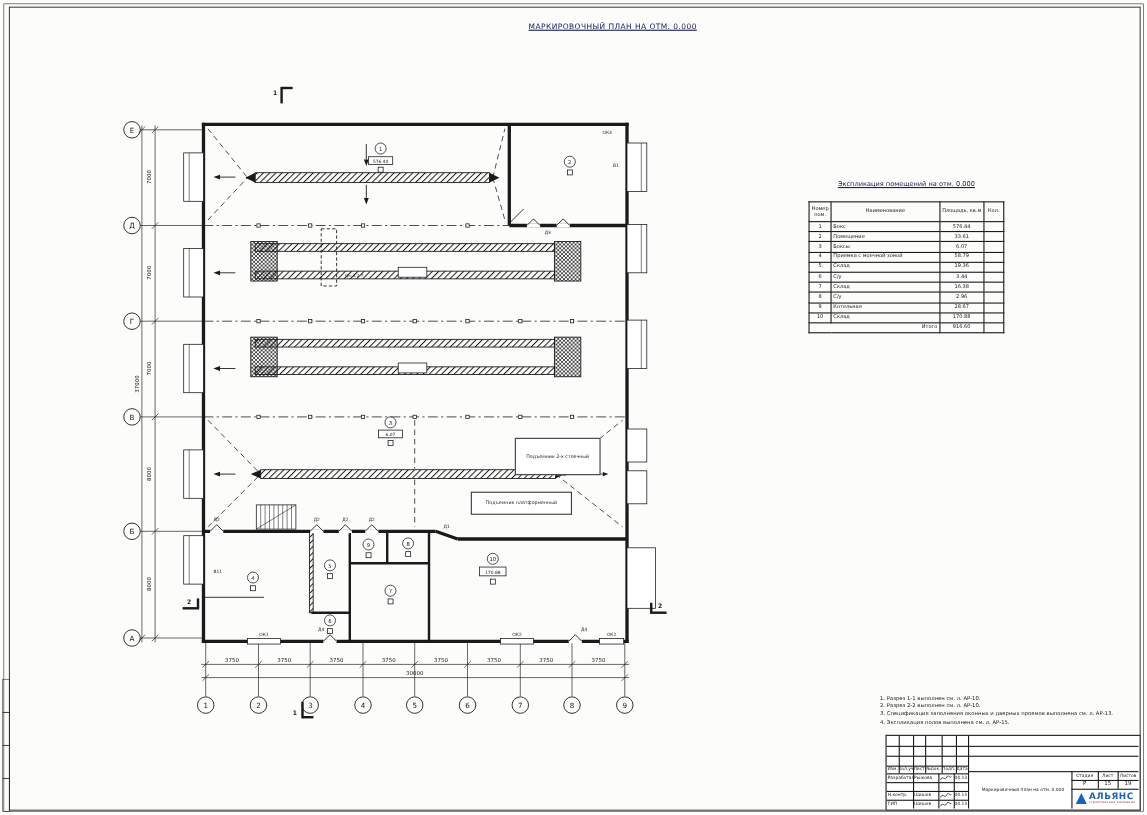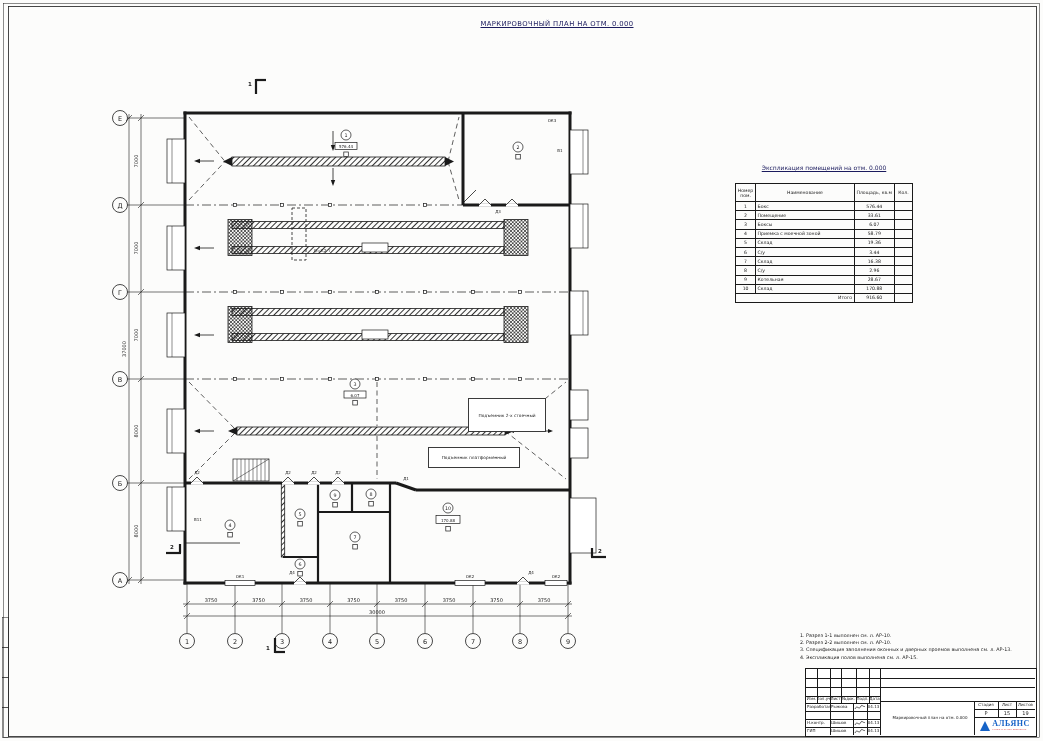--- a/index.html
+++ b/index.html
@@ -31,21 +31,21 @@
   .tb{left:805px;top:668px;width:232px;height:69px;border:1.4px solid #1a1a1a;
     box-sizing:border-box;background:#fff;}
   .tb .vl{position:absolute;width:1px;background:#1a1a1a;}
   .tb .hl{position:absolute;height:1px;background:#1a1a1a;}
   .tb .cell{position:absolute;font-size:4px;line-height:4.5px;overflow:hidden;
     display:flex;align-items:center;justify-content:center;text-align:center;}
   .tb .lft{justify-content:flex-start;padding-left:1px;}
   .sig svg{display:block;}
   .doc-title{font-size:4.8px;line-height:5.5px;padding:0 3px;}
   .logo{position:absolute;left:169px;top:48px;width:60px;height:17px;
-    display:flex;align-items:center;justify-content:center;gap:2px;font-family:Liberation Serif, serif;}
+    display:flex;align-items:center;justify-content:center;gap:2px;}
   .logo .tri{width:0;height:0;border-left:5.5px solid transparent;
     border-right:5.5px solid transparent;border-bottom:10px solid #1663c7;}
   .logo .lname{color:#1663c7;font-weight:bold;font-size:8px;letter-spacing:.5px;line-height:8px;}
   .logo .lsub{color:#cc2222;font-size:2.8px;letter-spacing:.3px;line-height:3px;}
 </style>
 </head>
 <body>
 
 <div class="sheet">
 

